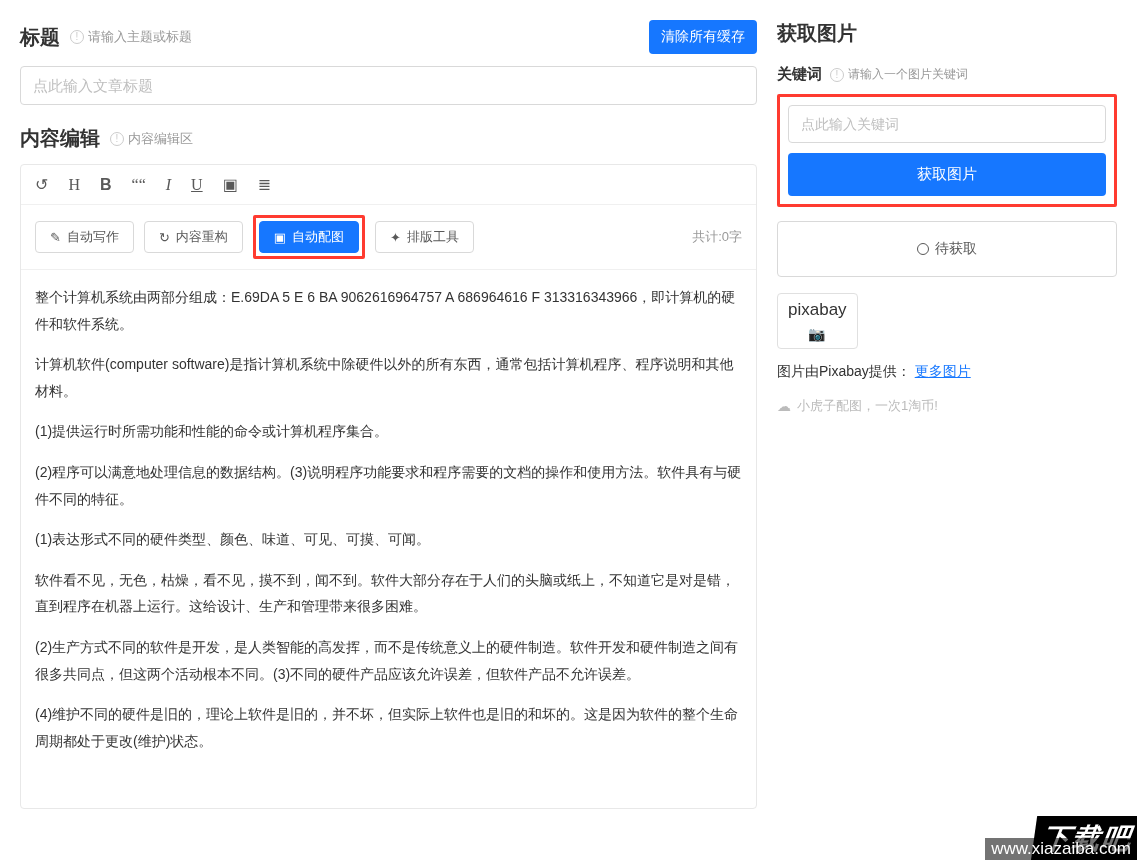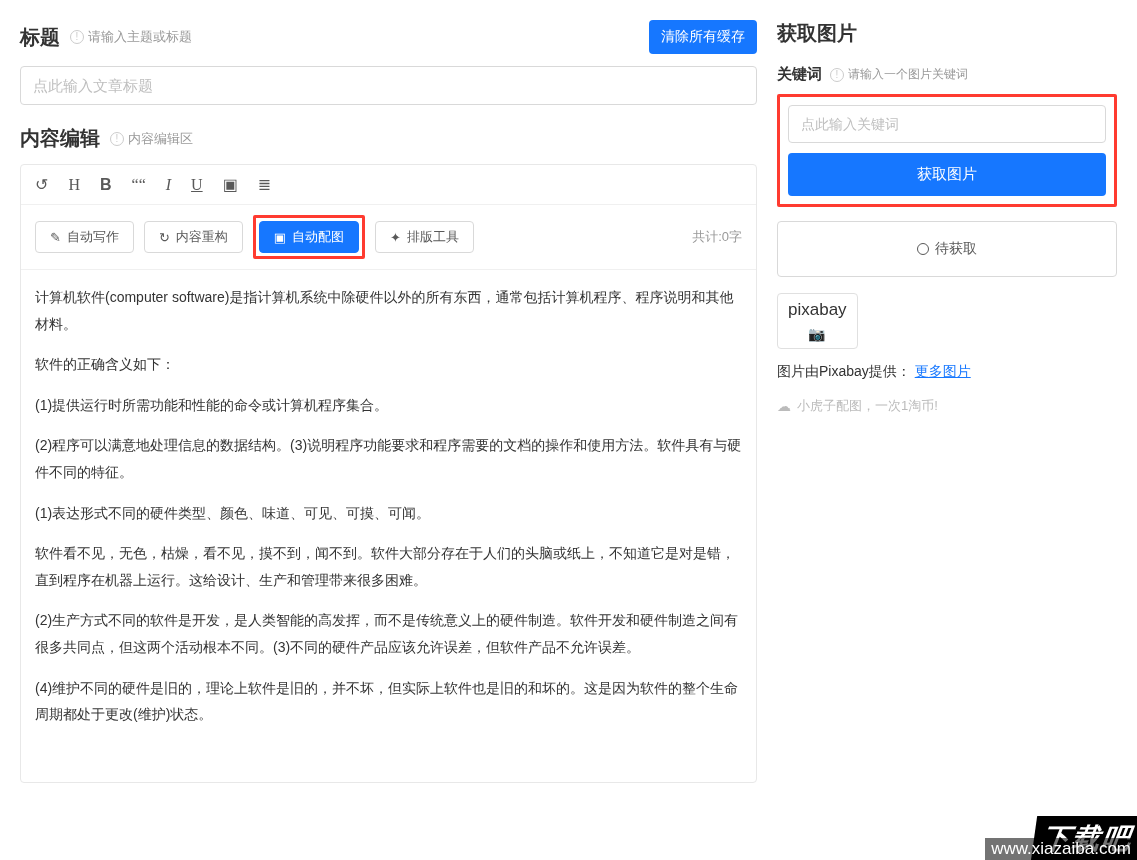--- a/index.html
+++ b/index.html
@@ -174,22 +174,22 @@
           </button>
         </span>
         <button class="action-btn">
           <span class="aicon">✦</span>
           <span>排版工具</span>
         </button>
         <span class="char-count">共计:0字</span>
       </div>
 
       <div class="editor-content">
+        <p>整个计算机系统由两部分组成：E.69DA 5 E 6 BA 9062616964757 A 686964616 F 313316343966，即计算机的硬件和软件系统。</p>
         <p>计算机软件(computer software)是指计算机系统中除硬件以外的所有东西，通常包括计算机程序、程序说明和其他材料。</p>
-        <p>软件的正确含义如下：</p>
         <p>(1)提供运行时所需功能和性能的命令或计算机程序集合。</p>
         <p>(2)程序可以满意地处理信息的数据结构。(3)说明程序功能要求和程序需要的文档的操作和使用方法。软件具有与硬件不同的特征。</p>
         <p>(1)表达形式不同的硬件类型、颜色、味道、可见、可摸、可闻。</p>
         <p>软件看不见，无色，枯燥，看不见，摸不到，闻不到。软件大部分存在于人们的头脑或纸上，不知道它是对是错，直到程序在机器上运行。这给设计、生产和管理带来很多困难。</p>
         <p>(2)生产方式不同的软件是开发，是人类智能的高发挥，而不是传统意义上的硬件制造。软件开发和硬件制造之间有很多共同点，但这两个活动根本不同。(3)不同的硬件产品应该允许误差，但软件产品不允许误差。</p>
         <p>(4)维护不同的硬件是旧的，理论上软件是旧的，并不坏，但实际上软件也是旧的和坏的。这是因为软件的整个生命周期都处于更改(维护)状态。</p>
       </div>
     </div>
   </div>
 

